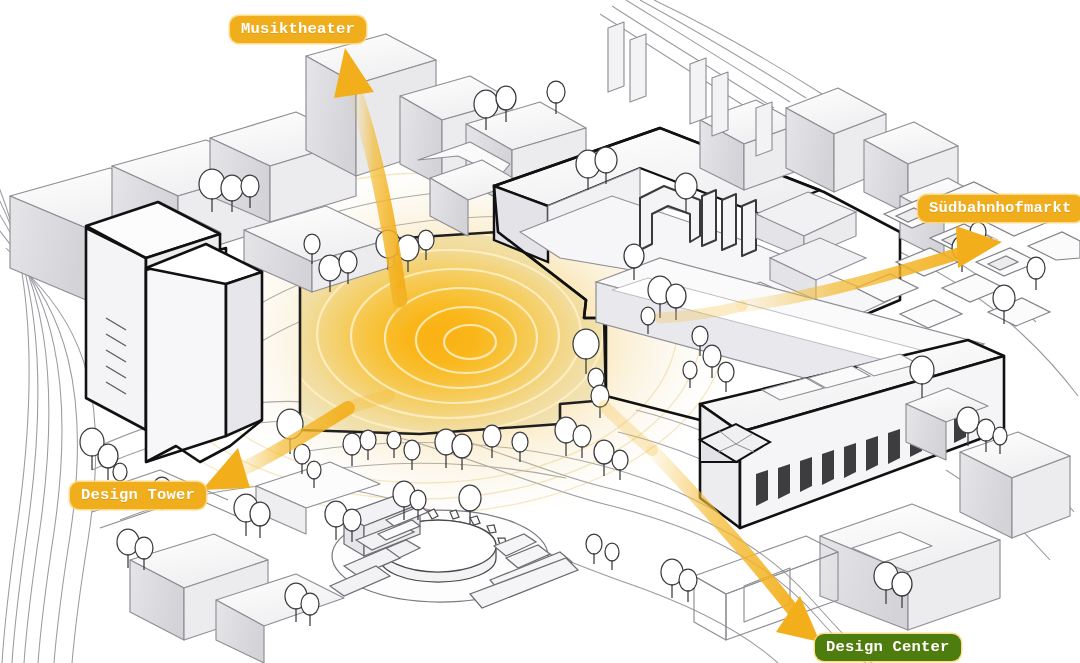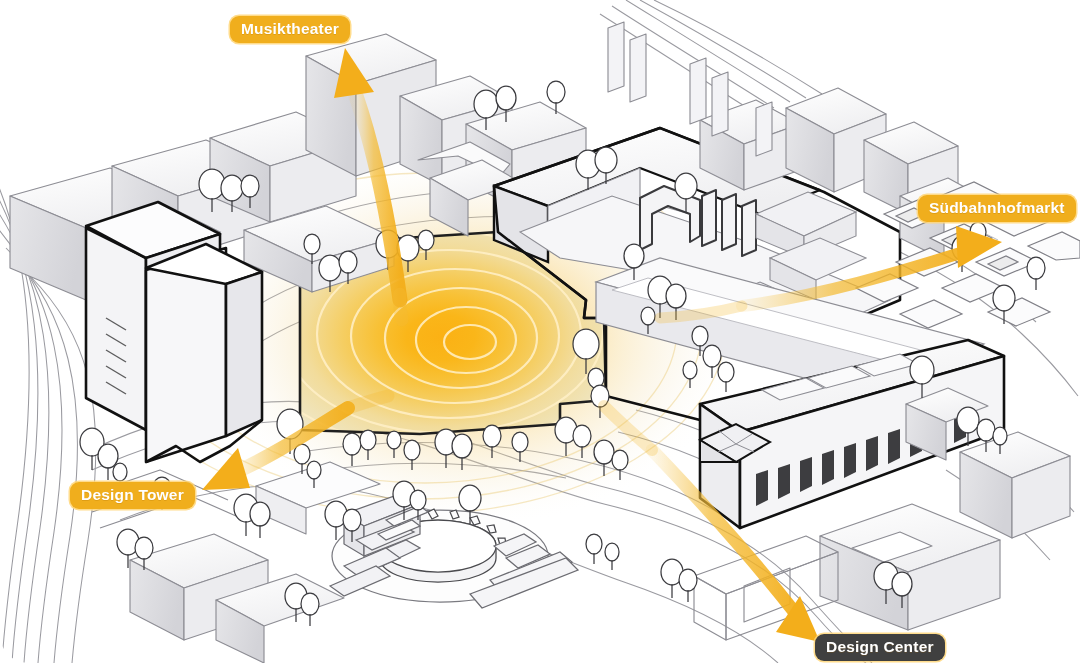--- a/index.html
+++ b/index.html
@@ -1,17 +1,17 @@
 <!DOCTYPE html>
 <html><head>
 <meta charset="utf-8">
 <style>
   html,body{margin:0;padding:0;background:#ffffff;}
   #stage{position:relative;width:1080px;height:663px;overflow:hidden;background:#ffffff;
-         font-family:Liberation Sans, sans-serif;border-radius:28px;}
+         font-family:Liberation Mono, monospace;}
   #scene{position:absolute;inset:0;}
   .label-pill{position:absolute;display:inline-flex;align-items:center;justify-content:center;
     padding:4px 11px 5px 11px;border-radius:9px;color:#ffffff;font-weight:bold;font-size:15.5px;
     letter-spacing:.2px;white-space:nowrap;box-shadow:0 0 0 1.5px rgba(255,214,120,.85);
     text-shadow:0 1px 0 rgba(160,100,0,.22);}
   .p-musik{left:230px;top:16px;}
   .p-sued{left:918px;top:195px;}
   .p-blumau{left:70px;top:482px;}
   .p-design{left:815px;top:634px;}
 </style>
@@ -730,17 +730,17 @@
   </div>
 
   <div class="label-pill p-sued" style="background:#F0AE1D">
     <span>Südbahnhofmarkt</span>
   </div>
 
   <div class="label-pill p-blumau" style="background:#F0AE1D">
     <span>Design Tower</span>
   </div>
 
-  <div class="label-pill p-design" style="background:#404040">
+  <div class="label-pill p-design" style="background:#4d7c0f">
     <span>Design Center</span>
   </div>
 
 </div>
 
 </body></html>

